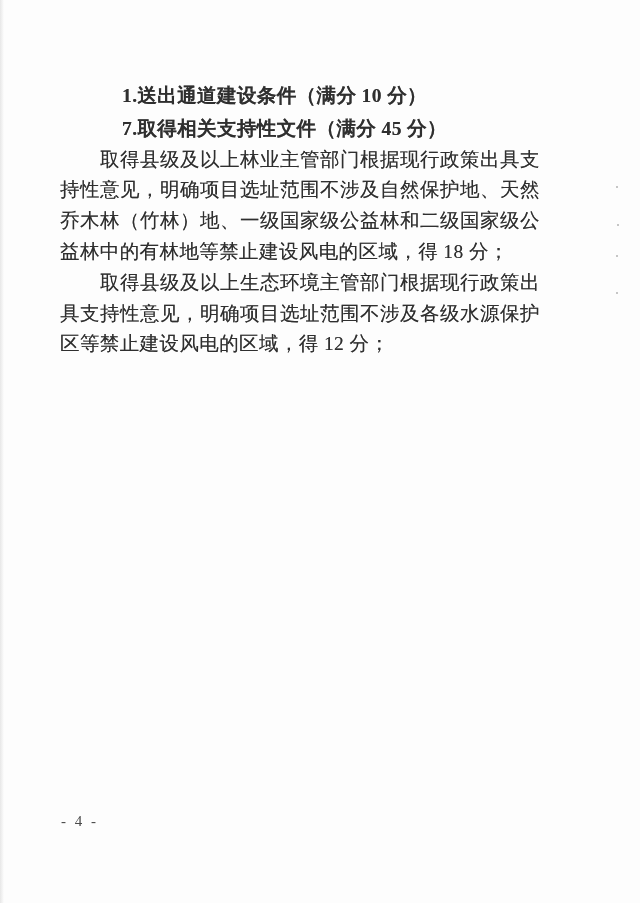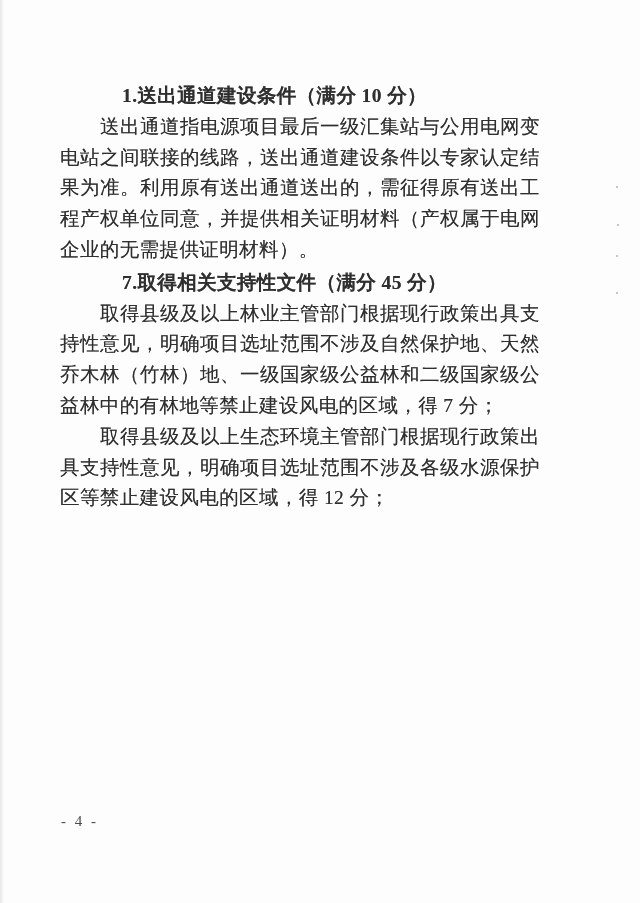--- a/index.html
+++ b/index.html
@@ -70,23 +70,22 @@
   .speck.s4 { left: 616px; top: 292px; }
 </style>
 </head>
 <body>
 
 <div class="page">
   <div class="edge-shade"></div>
 
   <div class="content">
     <p class="heading">1.送出通道建设条件（满分 10 分）</p>
-    <p class="para">送出通道指电源项目最后一级汇集站与公用电网变电站之间联接的线路，送出通道建设条件以专家认定结果为准。利用原有送出通道送出的，需征得原有送出工程产权单位同意，并提供相关证明材料（产权属于电网企业的无需提供证明材料）。</p>
     <p class="heading second">7.取得相关支持性文件（满分 45 分）</p>
-    <p class="para">取得县级及以上林业主管部门根据现行政策出具支持性意见，明确项目选址范围不涉及自然保护地、天然乔木林（竹林）地、一级国家级公益林和二级国家级公益林中的有林地等禁止建设风电的区域，得 7 分；</p>
+    <p class="para">取得县级及以上林业主管部门根据现行政策出具支持性意见，明确项目选址范围不涉及自然保护地、天然乔木林（竹林）地、一级国家级公益林和二级国家级公益林中的有林地等禁止建设风电的区域，得 18 分；</p>
     <p class="para">取得县级及以上生态环境主管部门根据现行政策出具支持性意见，明确项目选址范围不涉及各级水源保护区等禁止建设风电的区域，得 12 分；</p>
   </div>
 
   <div class="page-number">- 4 -</div>
 
   <div class="speck s1"></div>
   <div class="speck s2"></div>
   <div class="speck s3"></div>
   <div class="speck s4"></div>
 </div>

